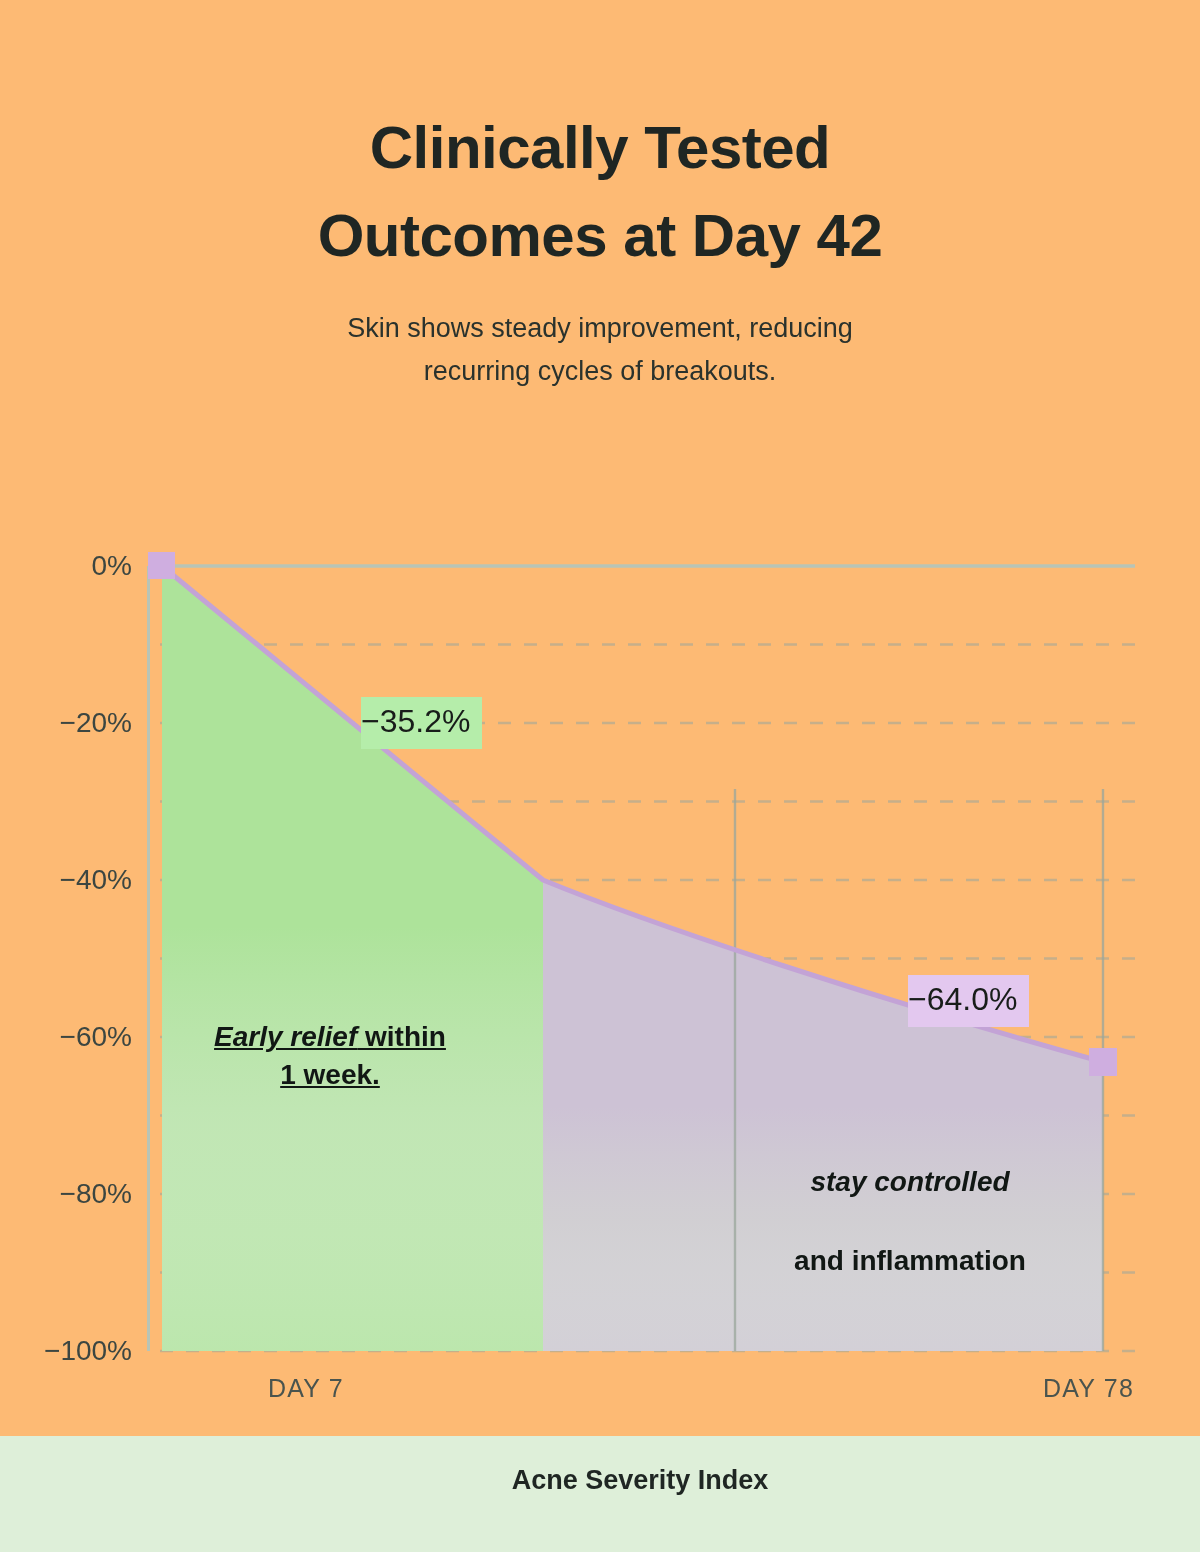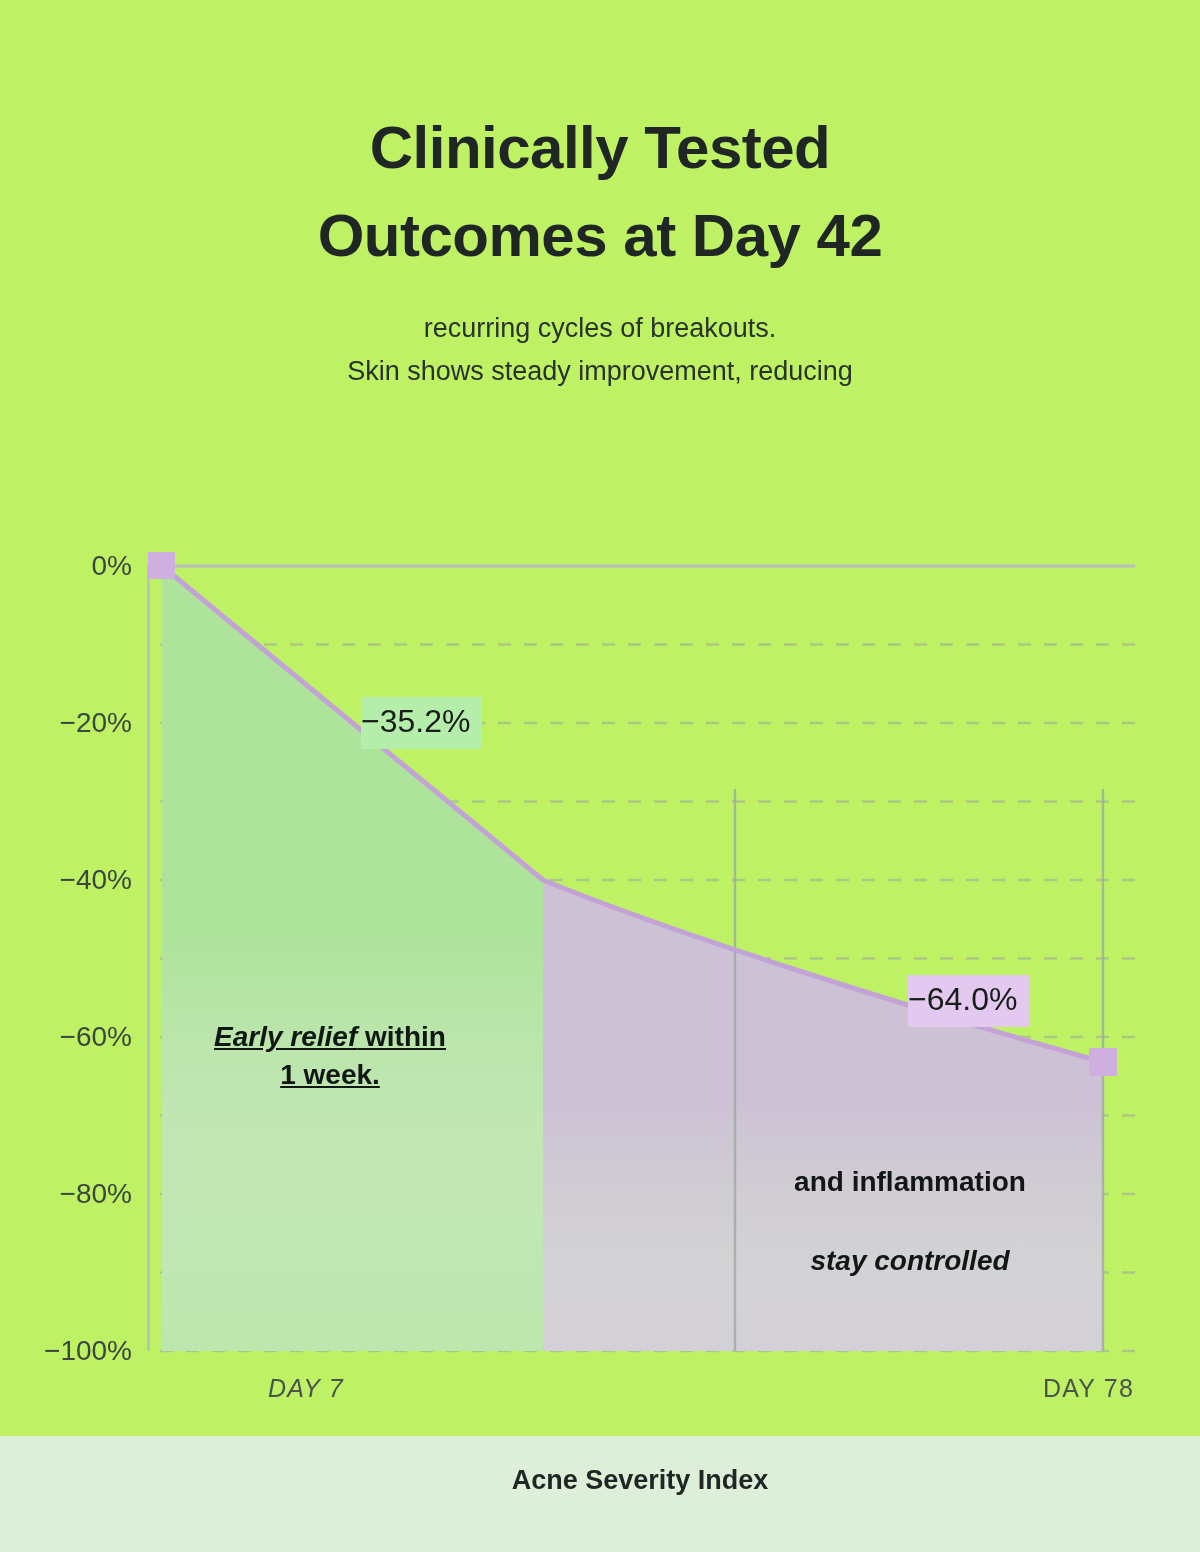--- a/index.html
+++ b/index.html
@@ -7,21 +7,21 @@
     width: 1200px;
     height: 1552px;
     background: #deefd9;
     font-family: "Liberation Sans", sans-serif;
     overflow: hidden;
   }
   #root {
     position: relative;
     width: 1200px;
     height: 1436px;
-    background: #bef264;
+    background: #fdba74;
   }
 
   
   .header {
     position: absolute;
     top: 104px;
     left: 0;
     width: 1200px;
     text-align: center;
   }
@@ -63,21 +63,21 @@
   }
 
   
   .xtick {
     position: absolute;
     font-size: 25px;
     letter-spacing: 1.2px;
     color: #4a544e;
     white-space: nowrap;
   }
-  .xtick-left  { left: 268px;  top: 1374px; font-style: italic; }
+  .xtick-left  { left: 268px;  top: 1374px; }
   .xtick-right { left: 1043px; top: 1374px; }
 
   
   .axis-caption {
     position: absolute;
     left: 0;
     top: 1465px;
     width: 1200px;
     text-align: center;
     font-size: 27px;
@@ -130,22 +130,22 @@
 <body>
 
 <div id="root">
 
   <div class="header">
     <div class="chart-title">
       <div>Clinically Tested</div>
       <div>Outcomes at Day 42</div>
     </div>
     <div class="chart-subtitle">
+      <div>Skin shows steady improvement, reducing</div>
       <div>recurring cycles of breakouts.</div>
-      <div>Skin shows steady improvement, reducing</div>
     </div>
   </div>
 
   <div class="plot-wrap">
     <svg class="plot-svg" width="1200" height="1552" viewBox="0 0 1200 1552">
       <defs>
 
         <linearGradient id="fadeGreen" x1="0" y1="0" x2="0" y2="1">
           <stop offset="0%" stop-color="#ade39a" stop-opacity="1"></stop>
           <stop offset="46%" stop-color="#ade39a" stop-opacity="1"></stop>
@@ -217,19 +217,19 @@
 
   <div class="badge badge-green">−35.2%</div>
   <div class="badge badge-purple">−64.0%</div>
 
   <div class="annot annot-left">
     <em>Early relief</em><span class="reg"> within
 1 week.</span>
   </div>
 
   <div class="annot annot-right">
+    <div><em>stay controlled</em></div>
     <div>and inflammation</div>
-    <div><em>stay controlled</em></div>
   </div>
 
   <div class="axis-caption">Acne Severity Index</div>
 
 </div>
 
 </body></html>

